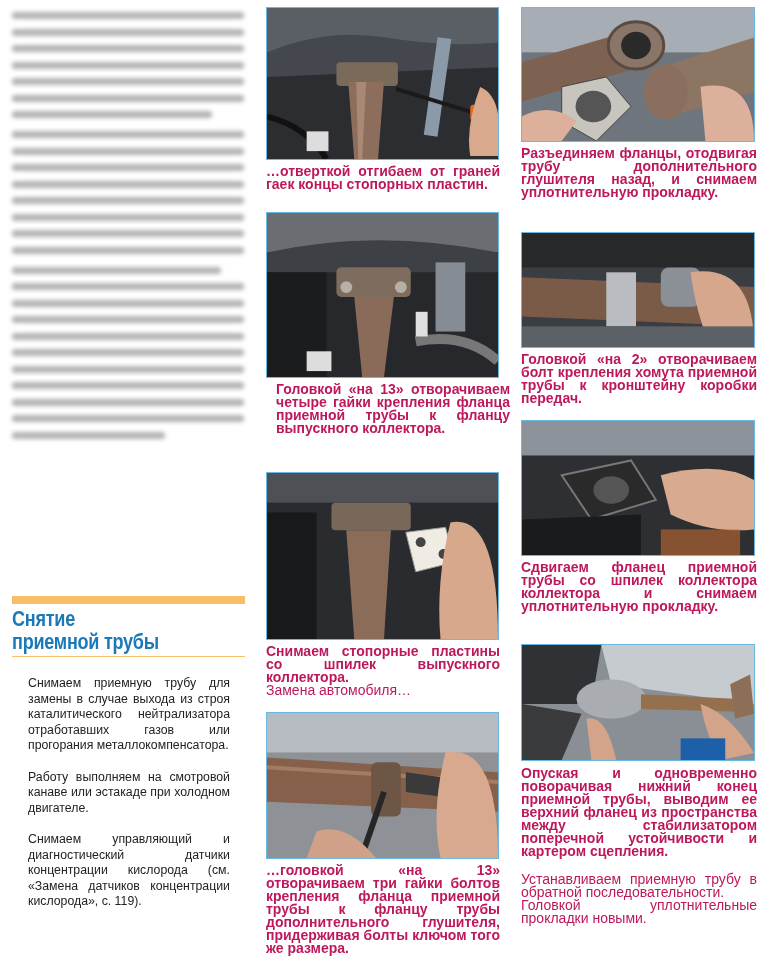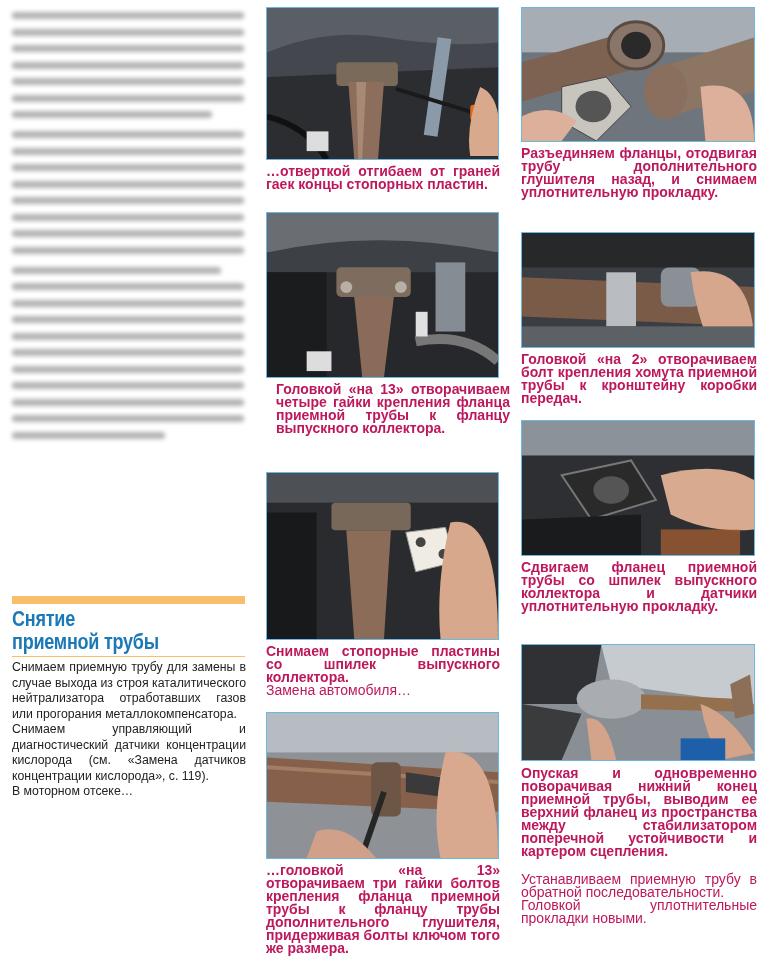--- a/index.html
+++ b/index.html
@@ -9,21 +9,21 @@
   .blur-line { height: 7px; margin: 0 0 9.5px 0; background: #9a9a9a; border-radius: 3px;
                filter: blur(2.2px); opacity: 0.75; }
   .section-bar { position: absolute; left: 12px; top: 596px; width: 233px; height: 8px; background: #f7be6b; }
   .section-title { position: absolute; left: 12px; top: 607px; width: 240px; margin: 0;
                    font-family: "Liberation Sans", sans-serif; font-weight: bold;
                    font-size: 22px; line-height: 23px; color: #1b79b8; letter-spacing: -0.3px;
                    transform: scaleX(0.82); transform-origin: left top; }
   .section-rule { position: absolute; left: 12px; top: 656px; width: 233px; height: 1px; background: #f7be6b; }
   .body-text { position: absolute; left: 12px; top: 660px; width: 234px;
                font-size: 12.3px; line-height: 15.5px; text-align: justify; color: #222; }
-  .body-text p { margin: 0; }
+  .body-text p { margin: 16px; }
   .photo { position: absolute; border: 1.5px solid #6bb8e3; box-sizing: border-box; overflow: hidden; }
   .photo svg { width: 100%; height: 100%; display: block; }
   .caption { position: absolute; font-size: 14px; line-height: 13px; font-weight: bold; color: #be185d;
              text-align: justify; }
   .caption p { margin: 0; }
   .caption .normal { font-weight: normal; }
 </style>
 </head>
 <body>
 
@@ -58,22 +58,22 @@
 
 <div class="section-bar"></div>
 <h2 class="section-title">
   <span>Снятие</span><br>
   <span>приемной трубы</span>
 </h2>
 <div class="section-rule"></div>
 
 <div class="body-text">
   <p>Снимаем приемную трубу для замены в случае выхода из строя каталитического нейтрализатора отработавших газов или прогорания металлокомпенсатора.</p>
+  <p>Работу выполняем на смотровой канаве или эстакаде при холодном двигателе.</p>
   <p>Снимаем управляющий и диагностический датчики концентрации кислорода (см. «Замена датчиков концентрации кислорода», с. 119).</p>
-  <p>В моторном отсеке…</p>
 </div>
 
 <div class="photo" style="left:266px; top:7px; width:233px; height:153px;">
   <svg viewBox="0 0 233 153" preserveAspectRatio="none">
     <rect width="233" height="153" fill="#2b2d30"></rect>
     <rect x="0" y="0" width="233" height="45" fill="#5a5f66"></rect>
     <path d="M0 45 Q60 20 120 30 T233 35 L233 60 L0 70Z" fill="#44484e"></path>
     <rect x="70" y="55" width="62" height="24" rx="4" fill="#7a6a5a"></rect>
     <path d="M82 75 L118 75 L112 153 L88 153Z" fill="#8d6e5c"></path>
     <path d="M90 75 L100 75 L96 153 L92 153Z" fill="#b29480" opacity=".7"></path>
@@ -183,21 +183,21 @@
     <rect width="234" height="136" fill="#2d2f32"></rect>
     <rect x="0" y="0" width="234" height="35" fill="#8c9299"></rect>
     <path d="M40 55 L110 40 L135 80 L70 100Z" fill="#2a2a2a" stroke="#777" stroke-width="2"></path>
     <ellipse cx="90" cy="70" rx="18" ry="14" fill="#555"></ellipse>
     <path d="M0 100 L120 95 L120 136 L0 136Z" fill="#1a1b1c"></path>
     <path d="M140 55 Q200 40 234 60 L234 110 Q190 115 150 95Z" fill="#d8aa90"></path>
     <rect x="140" y="110" width="80" height="26" fill="#c16a30" opacity=".6"></rect>
   </svg>
 </div>
 <div class="caption" style="left:521px; top:561px; width:236px;">
-  <p>Сдвигаем фланец приемной трубы со шпилек выпускного коллектора и датчики уплотнительную прокладку.</p>
+  <p>Сдвигаем фланец приемной трубы со шпилек коллектора коллектора и снимаем уплотнительную прокладку.</p>
 </div>
 
 <div class="photo" style="left:521px; top:644px; width:234px; height:117px;">
   <svg viewBox="0 0 234 117" preserveAspectRatio="none">
     <rect width="234" height="117" fill="#8a8f95"></rect>
     <path d="M80 0 L234 0 L234 60 L90 40Z" fill="#c6cbd0"></path>
     <path d="M0 0 L80 0 L70 60 L0 60Z" fill="#2f3134"></path>
     <ellipse cx="90" cy="55" rx="35" ry="20" fill="#a9adb1"></ellipse>
     <path d="M120 50 L220 55 L220 68 L120 65Z" fill="#94704f"></path>
     <path d="M210 40 L230 30 L234 70 L215 75Z" fill="#8d6f58"></path>

